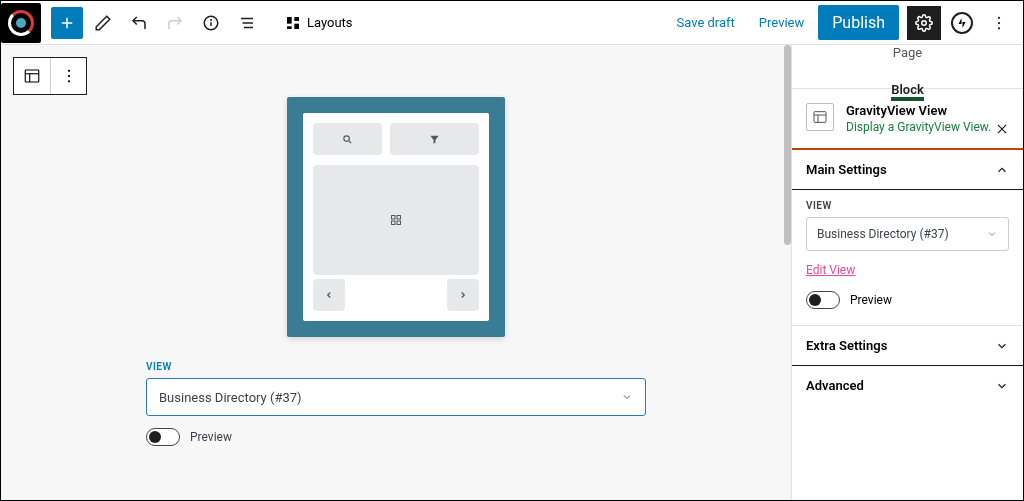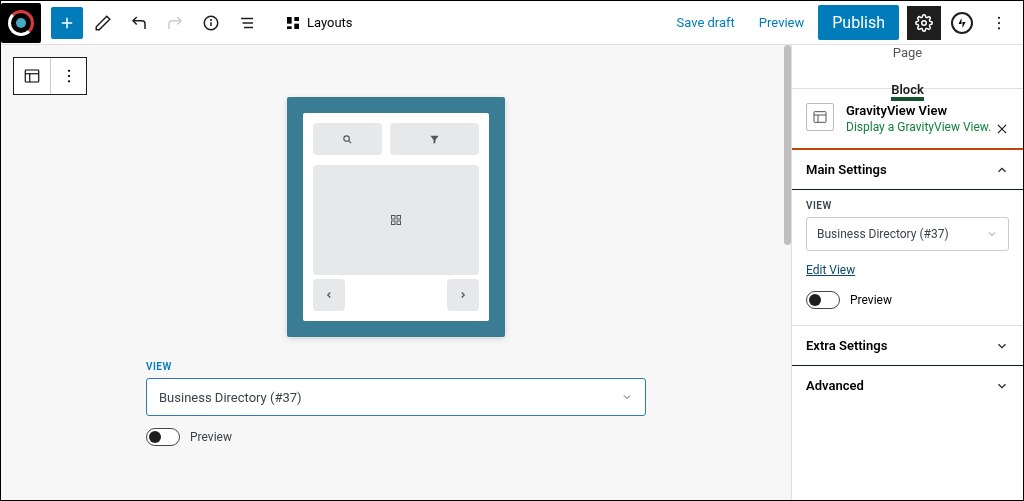--- a/index.html
+++ b/index.html
@@ -57,21 +57,21 @@
   .sb-tab.active { color:#1e1e1e; font-weight:600; border-bottom:4px solid #14532d; margin-bottom:-1px; }
   .sb-close { margin-left:auto; }
   .sb-blockinfo { display:flex; gap:12px; padding:14px; border-bottom:2px solid #c2410c; }
   .sb-icon { width:28px; height:28px; border:1px solid #bbb; border-radius:2px; display:flex; align-items:center; justify-content:center; flex-shrink:0; }
   .sb-title { font-weight:600; font-size:13px; }
   .sb-desc { font-size:12px; color:#15803d; margin-top:2px; }
   .sb-panel-h { display:flex; align-items:center; justify-content:space-between; padding:12px 14px; font-weight:600; border-bottom:1px solid #0f172a; }
   .sb-panel-body { padding:10px 14px 16px 14px; border-bottom:1px solid #e0e0e0; }
   .sb-field-label { font-size:10px; font-weight:600; letter-spacing:.5px; color:#3c434a; margin-bottom:6px; }
   .sb-select { border:1px solid #ccc; border-radius:3px; height:34px; display:flex; align-items:center; justify-content:space-between; padding:0 10px; font-size:12px; color:#3c434a; }
-  .sb-link { color:#0c4a6e; text-decoration:underline; font-size:12px; display:inline-block; margin-top:12px; }
+  .sb-link { color:#ec4899; text-decoration:underline; font-size:12px; display:inline-block; margin-top:12px; }
   .sb-toggle-row { display:flex; align-items:center; gap:10px; margin-top:14px; font-size:12px; }
 
   svg { display:block; }
 </style>
 </head>
 <body>
 
 <div class="topbar">
   <div class="logo">
     <div class="logo-ring">

